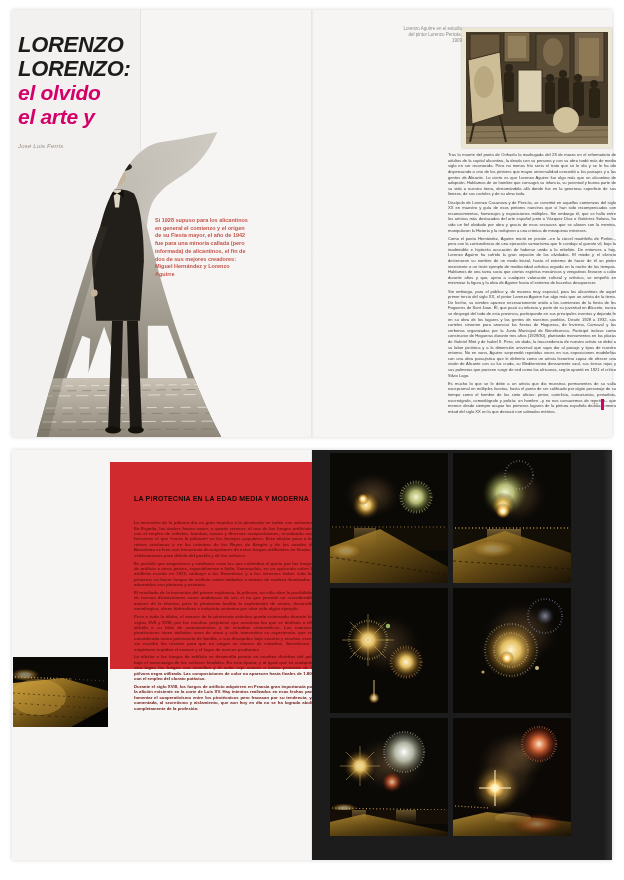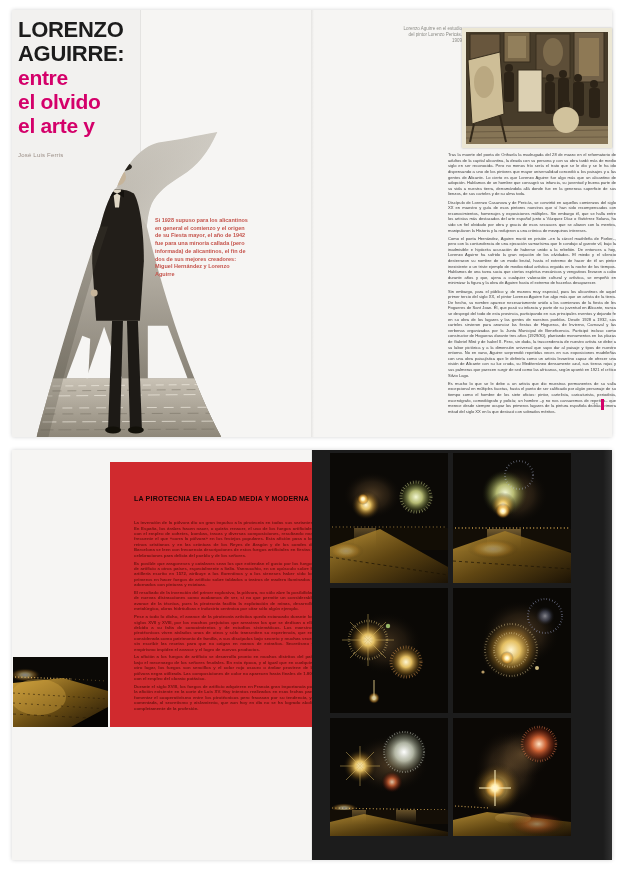--- a/index.html
+++ b/index.html
@@ -10,39 +10,39 @@
   .spread{position:absolute;background:#f6f5f3;box-shadow:0 0 4px rgba(0,0,0,.18);}
   #spread-top{left:12px;top:10px;width:600px;height:427px;}
   #spread-bottom{left:12px;top:450px;width:600px;height:410px;}
   .abs{position:absolute;}
   .micro{transform:scale(.5);transform-origin:0 0;}
   .gutter{position:absolute;top:0;width:3px;height:100%;
     background:linear-gradient(90deg,rgba(0,0,0,.07),rgba(0,0,0,0));}
   .left-strip{position:absolute;left:0;top:0;width:128px;height:100%;
     background:rgba(0,0,0,.015);border-right:1px solid rgba(0,0,0,.055);}
   
-  .title-block{left:6px;top:8px;line-height:24px;}
+  .title-block{left:6px;top:23px;line-height:24px;font-style:italic;}
   .t-black{font-size:22px;font-weight:bold;color:#1c1c1c;letter-spacing:-.3px;}
   .t-accent{font-size:21px;font-weight:bold;letter-spacing:-.3px;}
   .author{font-size:6px;color:#9a8d85;margin-top:5px;letter-spacing:.2px;}
   .intro-note{left:143px;top:206px;width:190px;font-size:11px;line-height:15.5px;
     font-weight:bold;}
   .caption{left:372px;top:16px;width:156px;font-size:9px;line-height:11.5px;
     color:#8b8b85;text-align:right;}
   .studio-frame{left:450px;top:18px;width:142px;height:112px;background:#ece7d4;
     padding:4px;box-shadow:0 0 2px rgba(0,0,0,.25);}
   .body-col{left:436px;top:142px;width:336px;font-size:8.2px;line-height:5.6px;
     line-height:11.2px;color:#3b3b3b;text-align:justify;}
   .body-col p{margin:0 0 5px 0;}
   .page-marker{display:flex;align-items:center;gap:2px;}
   .pm-top{left:580px;top:389px;}
   .pm-num{font-size:6px;color:#9b9b9b;}
   .pm-bar{width:3px;height:11px;}
   
-  .red-panel{left:98px;top:12px;width:204px;height:265px;}
+  .red-panel{left:98px;top:12px;width:204px;height:207px;}
   .rp-head{left:24px;top:32px;width:360px;font-size:14px;font-weight:bold;
     color:#190606;letter-spacing:.4px;}
   .rp-body{left:24px;top:58px;width:360px;font-size:8.6px;line-height:10.8px;
     color:#6d1410;font-weight:bold;text-align:justify;}
   .rp-body p{margin:0 0 5px 0;}
   .black-page{left:300px;top:0;width:300px;height:410px;background:#1c1c1c;}
   .black-page:after{content:"";position:absolute;right:0;top:0;width:9px;height:100%;
     background:linear-gradient(90deg,rgba(255,255,255,0),rgba(255,255,255,.09));}
   .fw{position:absolute;width:118px;overflow:hidden;}
   .fw svg{display:block;width:100%;height:100%;}
@@ -118,22 +118,21 @@
       </linearGradient>
 </defs>
 </svg>
 
 <div class="spread" id="spread-top">
   <div class="left-strip"></div>
   <div class="gutter" style="left:299px"></div>
 
   <div class="abs title-block">
     <div class="t-black">LORENZO</div>
-    <div class="t-black">AGUIRRE:</div>
-    <div class="t-accent" style="color:#d4006a">entre</div>
+    <div class="t-black">LORENZO:</div>
     <div class="t-accent" style="color:#d4006a">el olvido</div>
     <div class="t-accent" style="color:#d4006a">el arte y</div>
     <div class="author">José Luis Ferris</div>
   </div>
 
   <svg class="abs" style="left:10px;top:122px" width="200" height="305" viewBox="0 0 200 307">
     <clipPath id="aclip">
       <path d="M14,307 C30,248 56,158 78,95 C83,76 88,62 95,55 C105,30 122,12 140,10 C158,8 172,4 196,0 C186,22 176,34 160,44 C146,53 136,60 130,72 C127,79 126,86 125,95 C140,158 168,248 200,307 Z"></path>
     </clipPath>
     <g clip-path="url(#aclip)">

